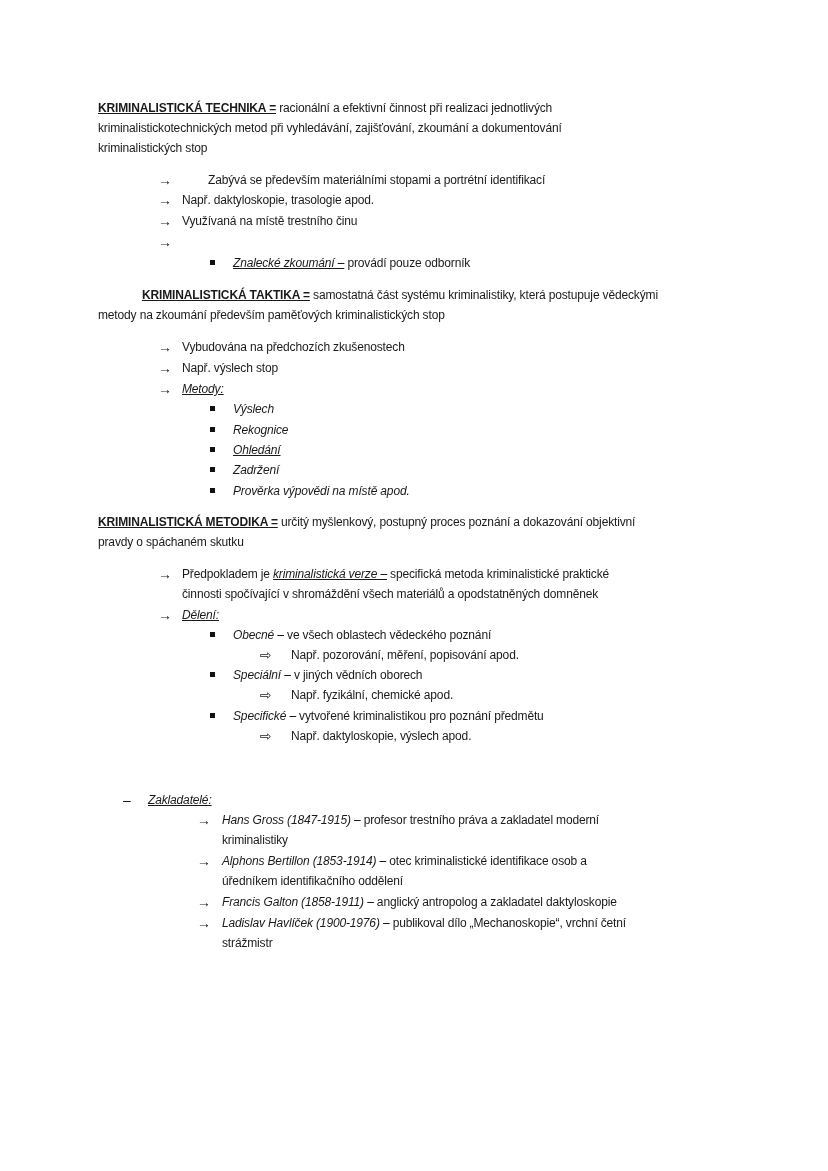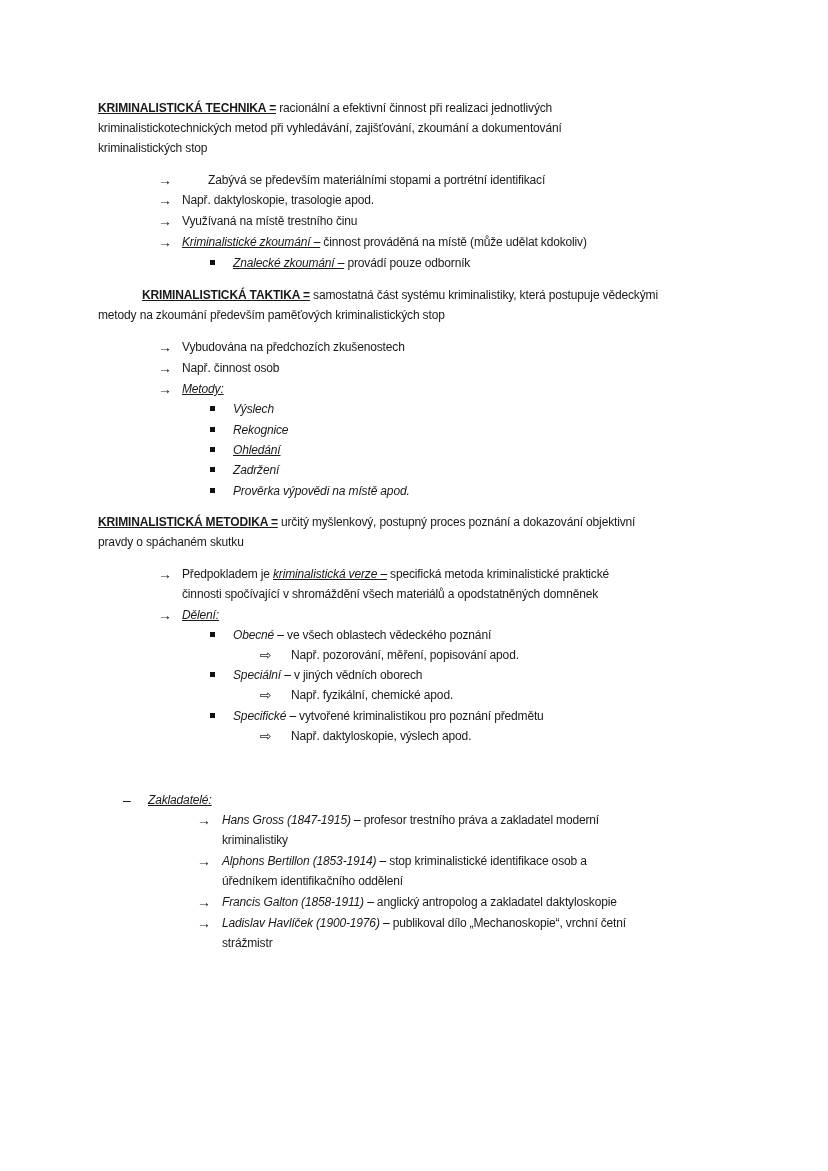--- a/index.html
+++ b/index.html
@@ -26,31 +26,30 @@
   <div class="line" style="left:98px;top:118px;">kriminalistickotechnických metod při vyhledávání, zajišťování, zkoumání a dokumentování</div>
   <div class="line" style="left:98px;top:138px;">kriminalistických stop</div>
 
   <div class="bul" style="left:158px;top:170px;">→</div>
   <div class="line" style="left:196px;top:170px;margin-left:12px;">Zabývá se především materiálními stopami a portrétní identifikací</div>
   <div class="bul" style="left:158px;top:190px;">→</div>
   <div class="line" style="left:182px;top:190px;">Např. daktyloskopie, trasologie apod.</div>
   <div class="bul" style="left:158px;top:211px;">→</div>
   <div class="line" style="left:182px;top:211px;">Využívaná na místě trestního činu</div>
   <div class="bul" style="left:158px;top:232px;">→</div>
-  <div class="line" style="left:182px;top:232px;"><span class="ui">Kriminalistické zkoumání –</span><span> činnost prováděná na místě (může udělat kdokoliv)</span></div>
   <span class="sq" style="left:210px;top:260px;"></span>
   <div class="line" style="left:233px;top:253px;"><span class="ui">Znalecké zkoumání –</span><span> provádí pouze odborník</span></div>
 
   <div class="line" style="left:98px;top:285px;padding-left:44px;"><span class="term">KRIMINALISTICKÁ TAKTIKA =</span><span> samostatná část systému kriminalistiky, která postupuje vědeckými</span></div>
   <div class="line" style="left:98px;top:305px;">metody na zkoumání především paměťových kriminalistických stop</div>
 
   <div class="bul" style="left:158px;top:337px;">→</div>
   <div class="line" style="left:182px;top:337px;">Vybudována na předchozích zkušenostech</div>
   <div class="bul" style="left:158px;top:358px;">→</div>
-  <div class="line" style="left:182px;top:358px;">Např. činnost osob</div>
+  <div class="line" style="left:182px;top:358px;">Např. výslech stop</div>
   <div class="bul" style="left:158px;top:379px;">→</div>
   <div class="line ui" style="left:182px;top:379px;">Metody:</div>
 
   <span class="sq" style="left:210px;top:406px;"></span>
   <div class="line it" style="left:233px;top:399px;">Výslech</div>
   <span class="sq" style="left:210px;top:427px;"></span>
   <div class="line it" style="left:233px;top:420px;">Rekognice</div>
   <span class="sq" style="left:210px;top:447px;"></span>
   <div class="line it" style="left:233px;top:440px;text-decoration:underline;">Ohledání</div>
   <span class="sq" style="left:210px;top:467px;"></span>
@@ -83,21 +82,21 @@
   <div class="line" style="left:291px;top:726px;">Např. daktyloskopie, výslech apod.</div>
 
   <div class="bul" style="left:123px;top:790px;">–</div>
   <div class="line ui" style="left:148px;top:790px;">Zakladatelé:</div>
 
   <div class="bul" style="left:197px;top:810px;">→</div>
   <div class="line" style="left:222px;top:810px;"><span class="bi">Hans Gross (1847-1915) –</span><span> profesor trestního práva a zakladatel moderní</span></div>
   <div class="line" style="left:222px;top:830px;">kriminalistiky</div>
 
   <div class="bul" style="left:197px;top:851px;">→</div>
-  <div class="line" style="left:222px;top:851px;"><span class="bi">Alphons Bertillon (1853-1914) –</span><span> stop kriminalistické identifikace osob a</span></div>
+  <div class="line" style="left:222px;top:851px;"><span class="bi">Alphons Bertillon (1853-1914) –</span><span> otec kriminalistické identifikace osob a</span></div>
   <div class="line" style="left:222px;top:871px;">úředníkem identifikačního oddělení</div>
 
   <div class="bul" style="left:197px;top:892px;">→</div>
   <div class="line" style="left:222px;top:892px;"><span class="bi">Francis Galton (1858-1911) –</span><span> anglický antropolog a zakladatel daktyloskopie</span></div>
 
   <div class="bul" style="left:197px;top:913px;">→</div>
   <div class="line" style="left:222px;top:913px;"><span class="bi">Ladislav Havlíček (1900-1976) –</span><span> publikoval dílo „Mechanoskopie“, vrchní četní</span></div>
   <div class="line" style="left:222px;top:933px;">strážmistr</div>
 
 </div>

